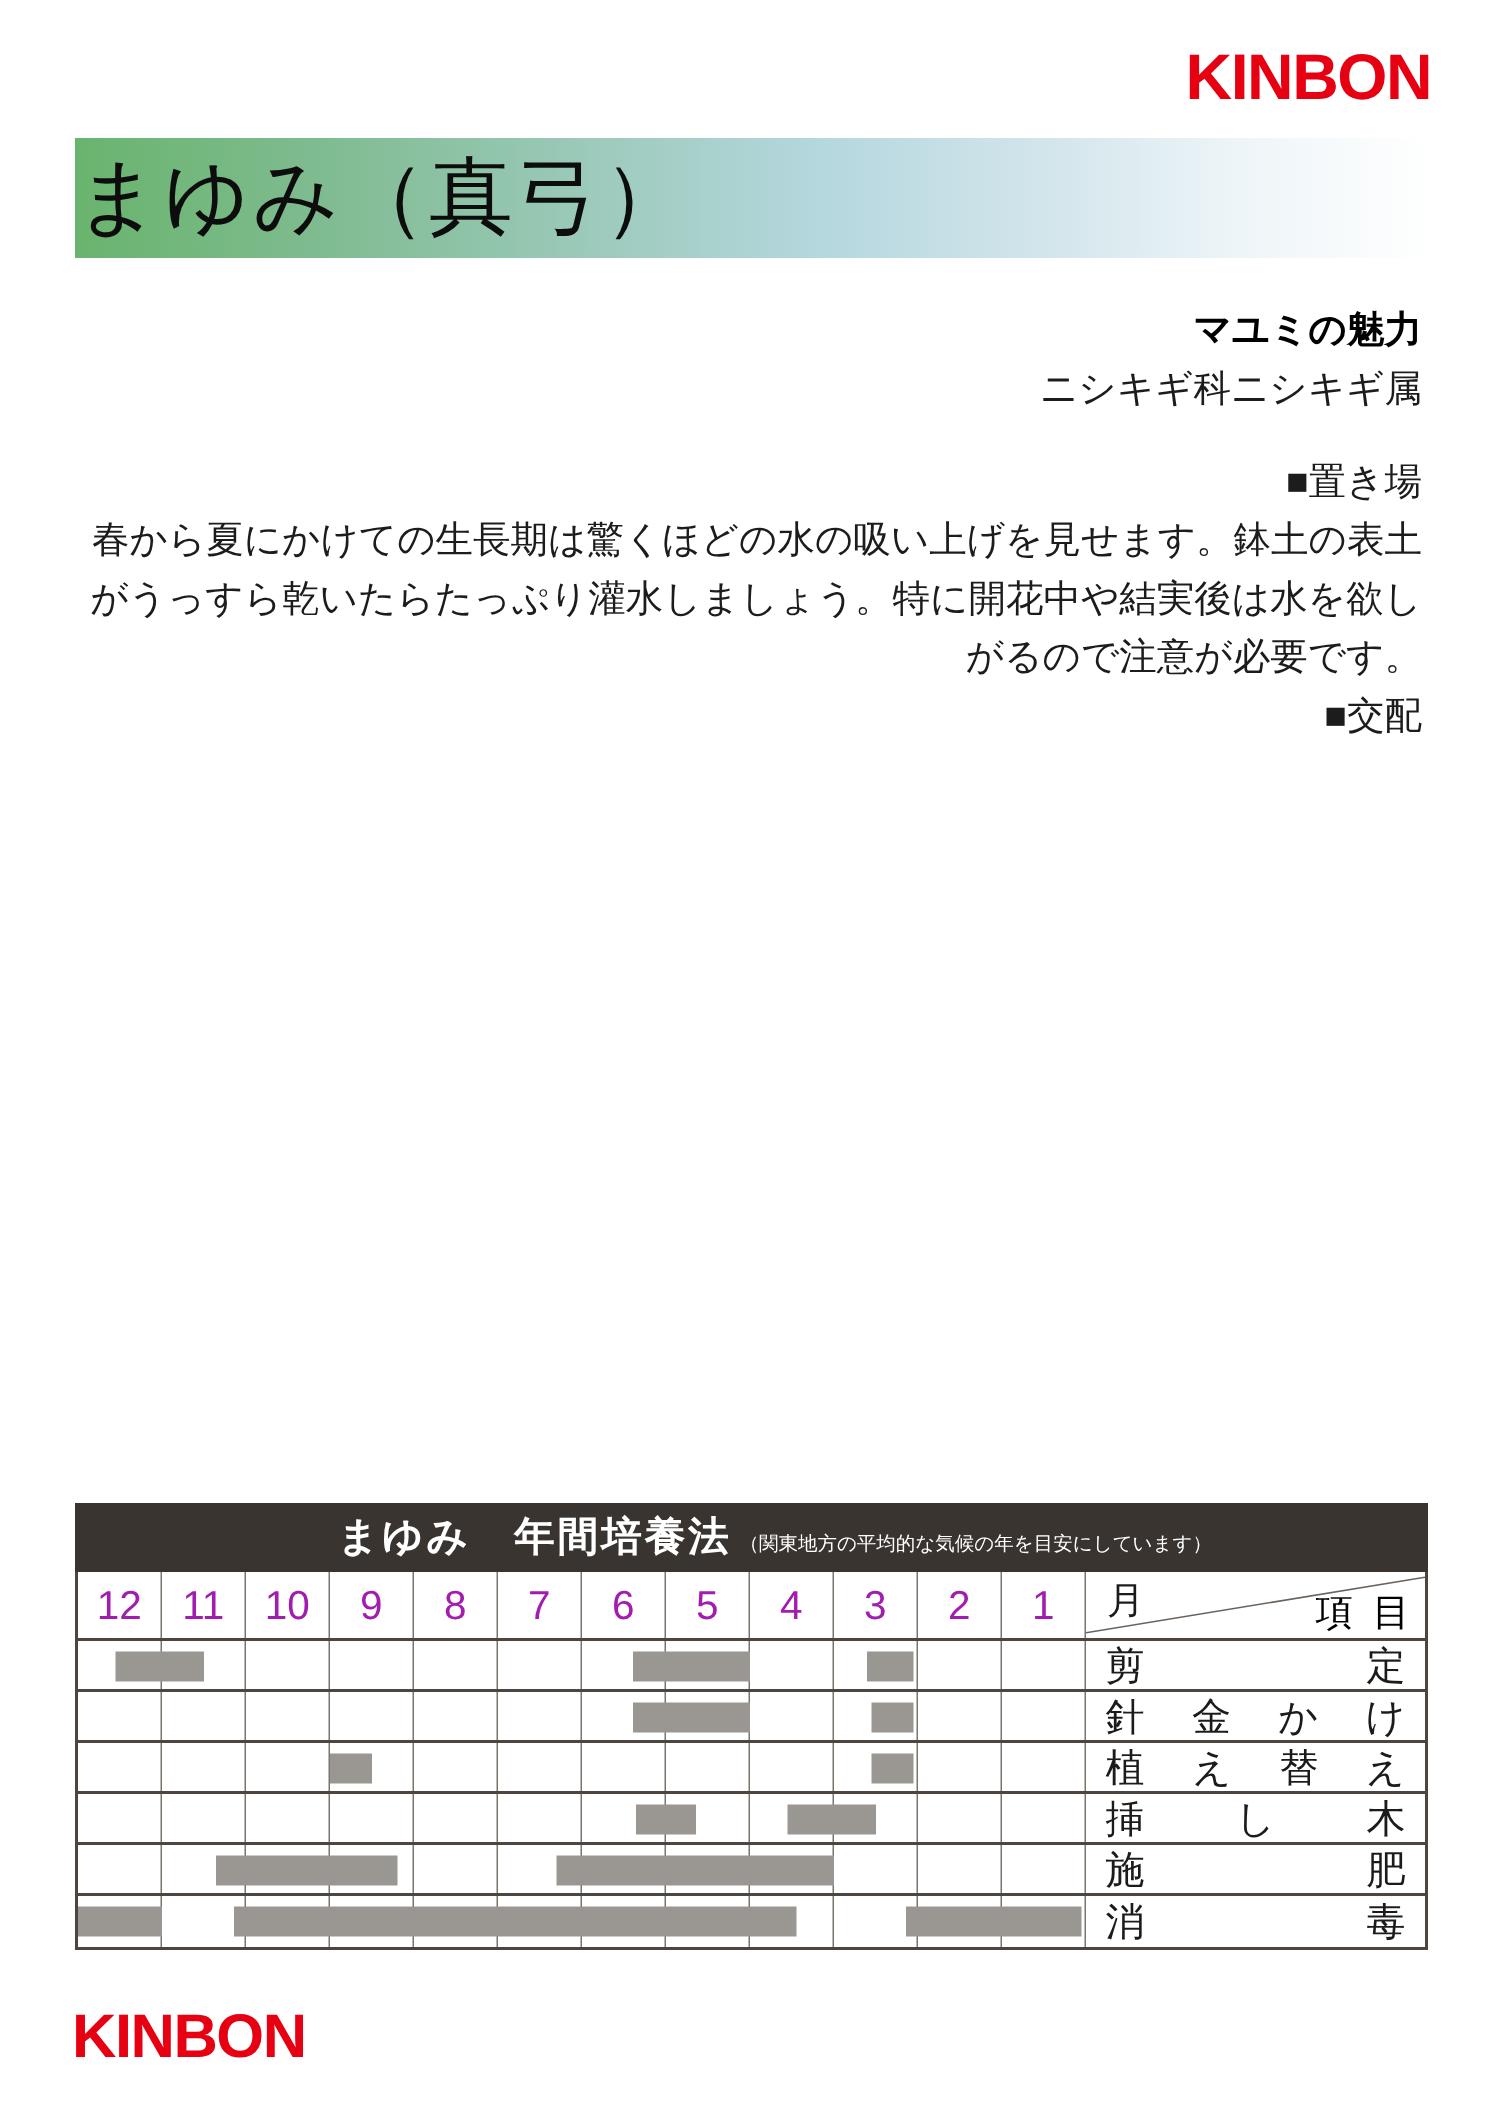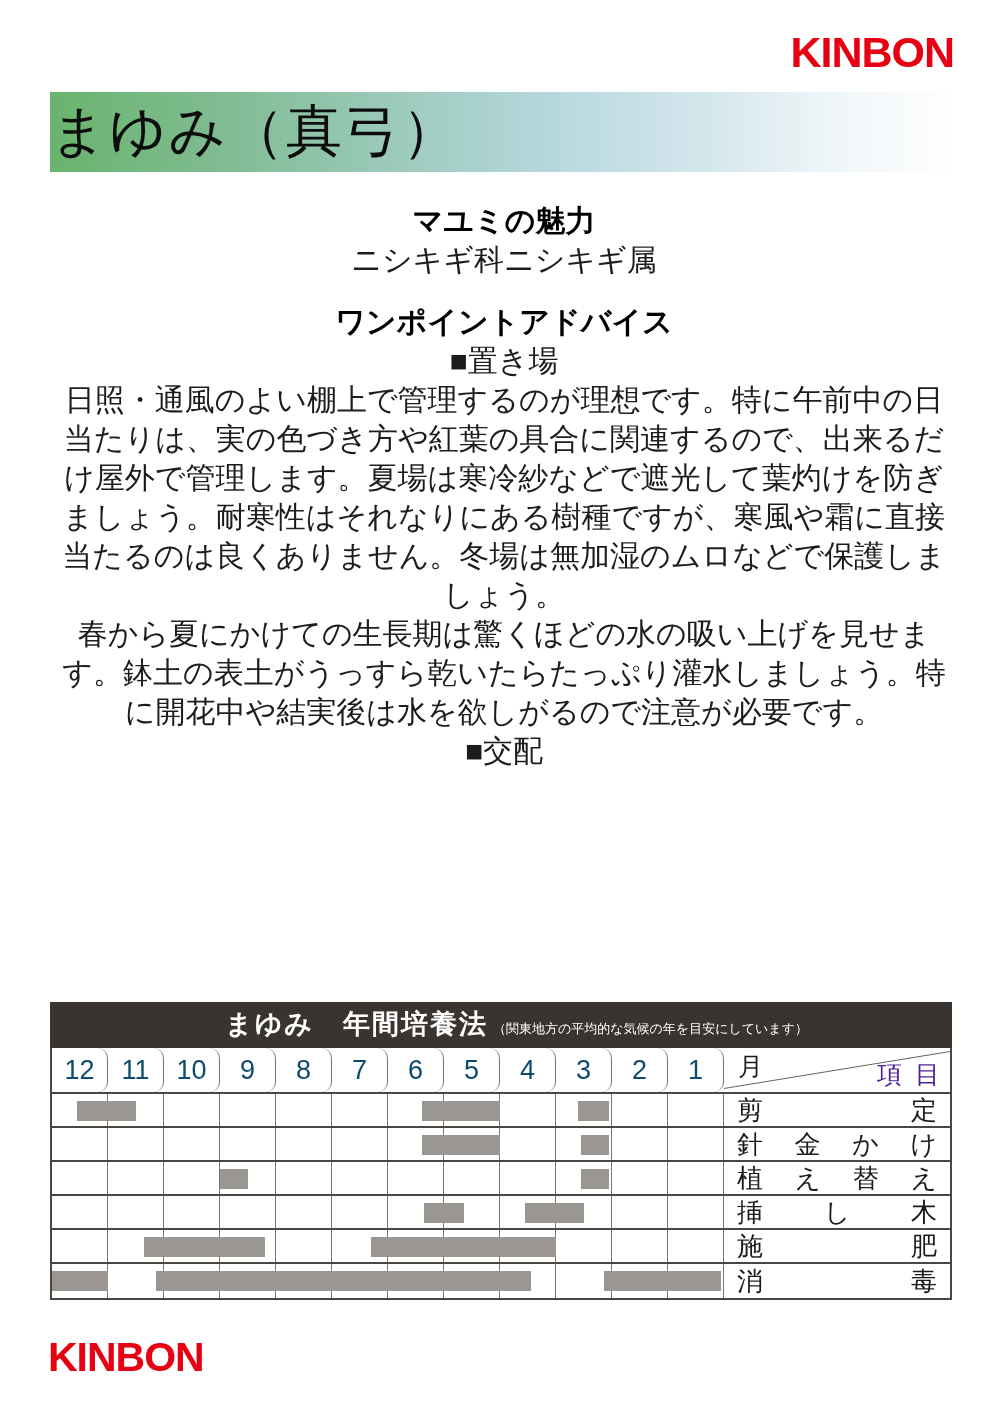--- a/index.html
+++ b/index.html
@@ -23,47 +23,47 @@
     display:flex; align-items:center;
   }
   .banner-title {
     font-family:"Liberation Serif", serif; font-size:56px; color:#0d0d0d;
     letter-spacing:2px; white-space:nowrap;
   }
 
   
   .content {
     position:absolute; left:60px; top:201px; width:888px;
-    font-size:30px; line-height:39px; color:#1c1c1c;
-    text-align:center;
+    font-size:25px; line-height:39px; color:#1c1c1c;
+    text-align:right;
   }
   .content .h { font-weight:bold; color:#000000; }
   .spacer { height:23px; }
 
   
   .calendar { position:absolute; left:50px; top:1002px; width:902px; }
   .cal-title {
     height:46px; background:#393430; color:#ffffff;
     display:flex; align-items:baseline; justify-content:center;
     font-family:"Liberation Serif", serif; white-space:nowrap;
   }
   .cal-title-main { font-size:27px; font-weight:bold; line-height:44px; letter-spacing:2px;margin-left:31px; }
   .cal-title-note { font-size:13px; margin-left:5px; }
   .cal-frame { border:2px solid #4c4540; border-top:none; background:#ffffff; }
   .cal-head { display:flex; height:46px; border-bottom:2px solid #4c4540; }
   .cal-months { display:flex; width:672px; }
   .month-cell {
     flex:1; border-right:1px solid #7d746e;
     display:flex; align-items:center; justify-content:center;
-    font-size:27px; color:#0c4a6e;border-radius:10px;
+    font-size:27px; color:#a21caf;
   }
   .cal-corner { flex:1; position:relative; }
   .cal-corner svg { position:absolute; inset:0; width:100%; height:100%; }
   .corner-month { position:absolute; left:14px; top:2px; font-size:25px; color:#1d1b1a; }
-  .corner-item  { position:absolute; right:10px; bottom:1px; font-size:25px; color:#4c1d95; letter-spacing:13px; margin-right:-13px; }
+  .corner-item  { position:absolute; right:10px; bottom:1px; font-size:25px; color:#000000; letter-spacing:13px; margin-right:-13px; }
   .cal-row { display:flex; height:34px; border-bottom:2px solid #4c4540; }
   .cal-row:last-child { border-bottom:none; }
   .cal-grid { width:672px; position:relative; display:flex; }
   .cal-cell { flex:1; border-right:1px solid #7d746e; }
   .cal-bar { position:absolute; top:7px; height:20px; background:#9a9792; }
   .cal-label {
     flex:1; display:flex; align-items:center; justify-content:space-between;
     padding:0 13px; font-size:26px; color:#1d1b1a;
   }
 </style>
@@ -75,23 +75,21 @@
   <div class="logo logo-top">KINBON</div>
 
   <div class="banner">
     <div class="banner-title">まゆみ（真弓）</div>
   </div>
 
   <div class="content">
     <div class="h">マユミの魅力</div>
     <div>ニシキギ科ニシキギ属</div>
     <div class="spacer"></div>
-    <div class="h">ワンポイントアドバイス</div>
     <div>■置き場</div>
-    <div>日照・通風のよい棚上で管理するのが理想です。特に午前中の日当たりは、実の色づき方や紅葉の具合に関連するので、出来るだけ屋外で管理します。夏場は寒冷紗などで遮光して葉灼けを防ぎましょう。耐寒性はそれなりにある樹種ですが、寒風や霜に直接当たるのは良くありません。冬場は無加湿のムロなどで保護しましょう。</div>
     <div>春から夏にかけての生長期は驚くほどの水の吸い上げを見せます。鉢土の表土がうっすら乾いたらたっぷり灌水しましょう。特に開花中や結実後は水を欲しがるので注意が必要です。</div>
     <div>■交配</div>
   </div>
 
   <div class="calendar">
     <div class="cal-title">
       <span class="cal-title-main">まゆみ　年間培養法</span>
       <span class="cal-title-note">（関東地方の平均的な気候の年を目安にしています）</span>
     </div>
     <div class="cal-frame">

